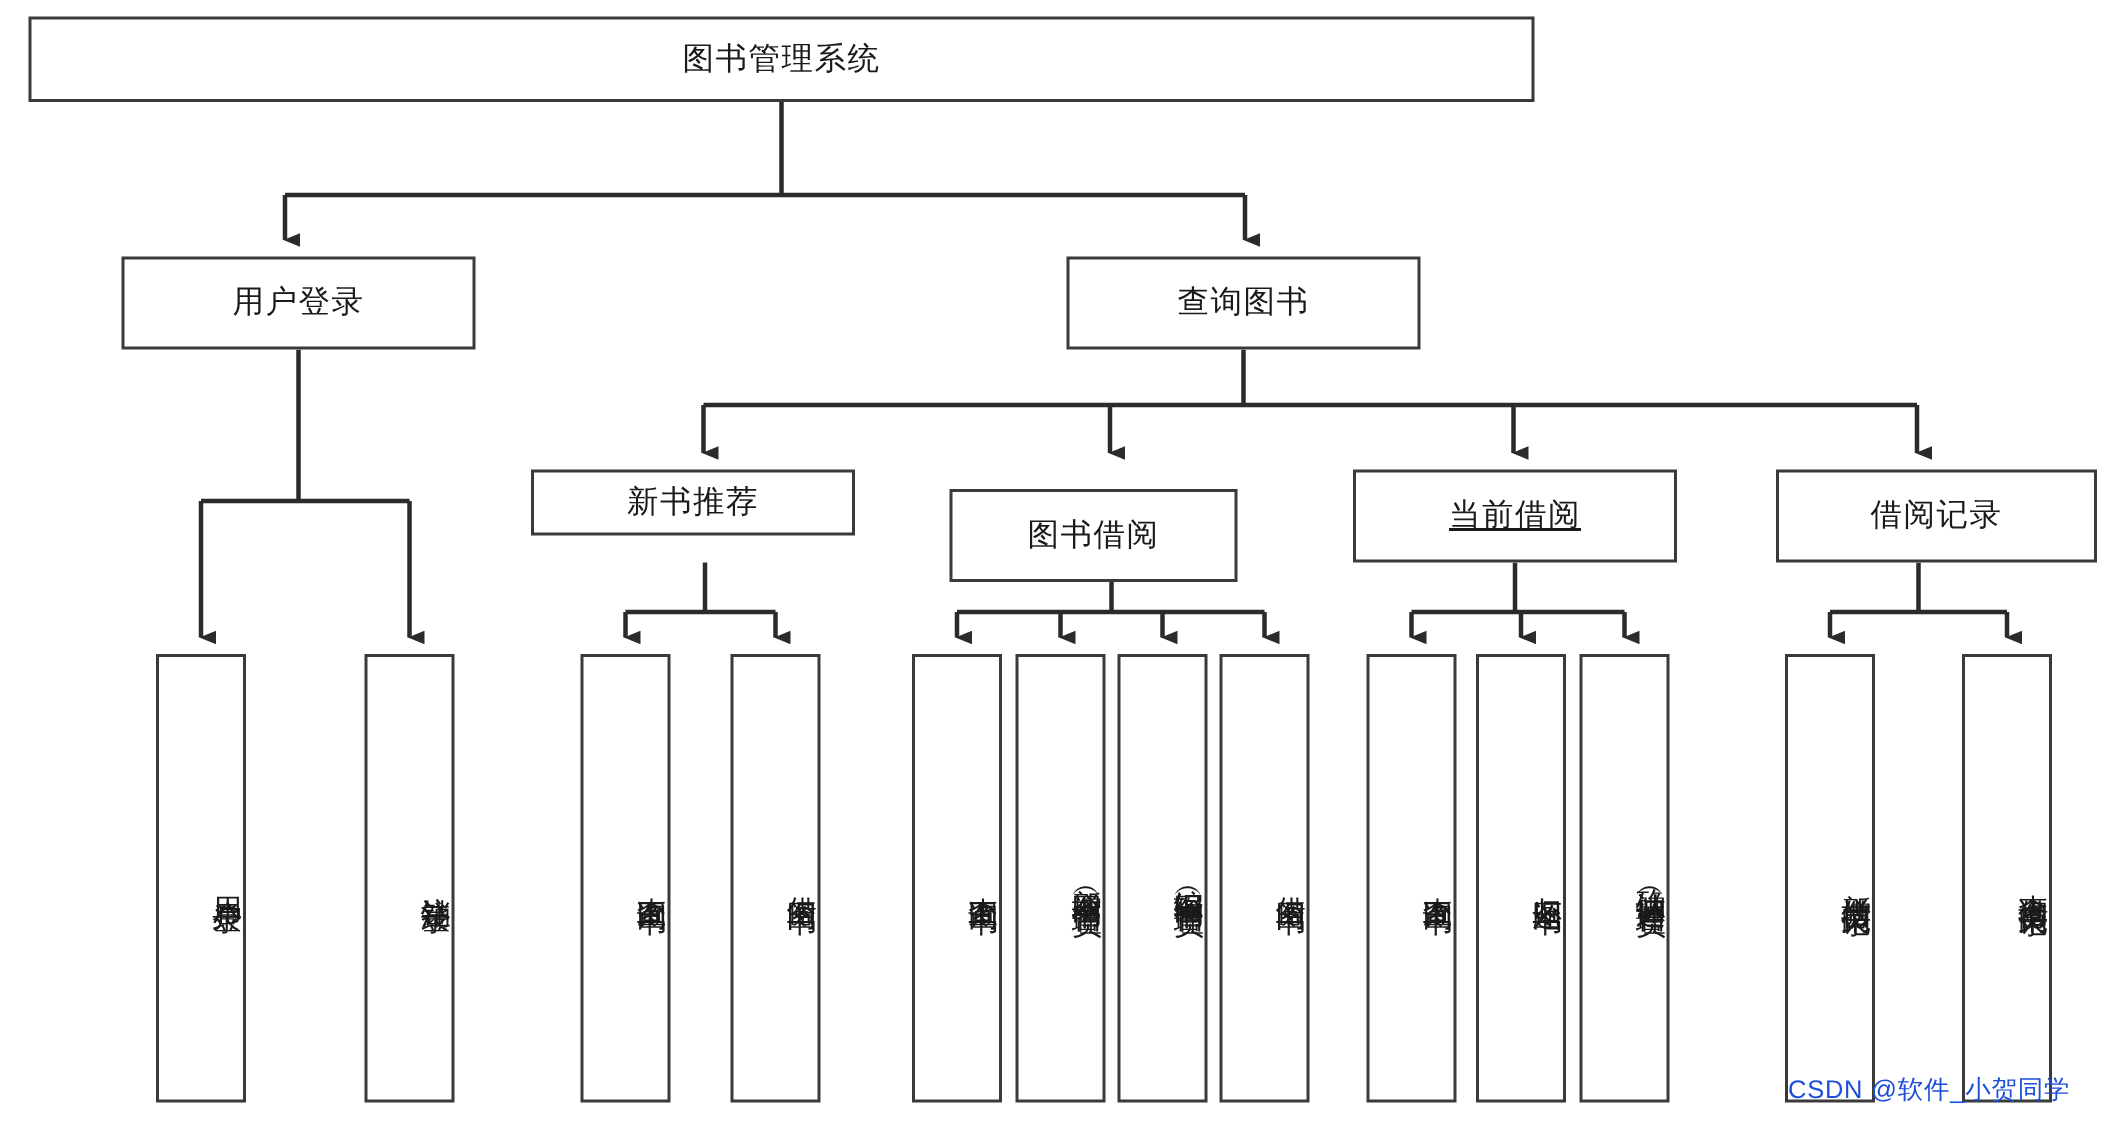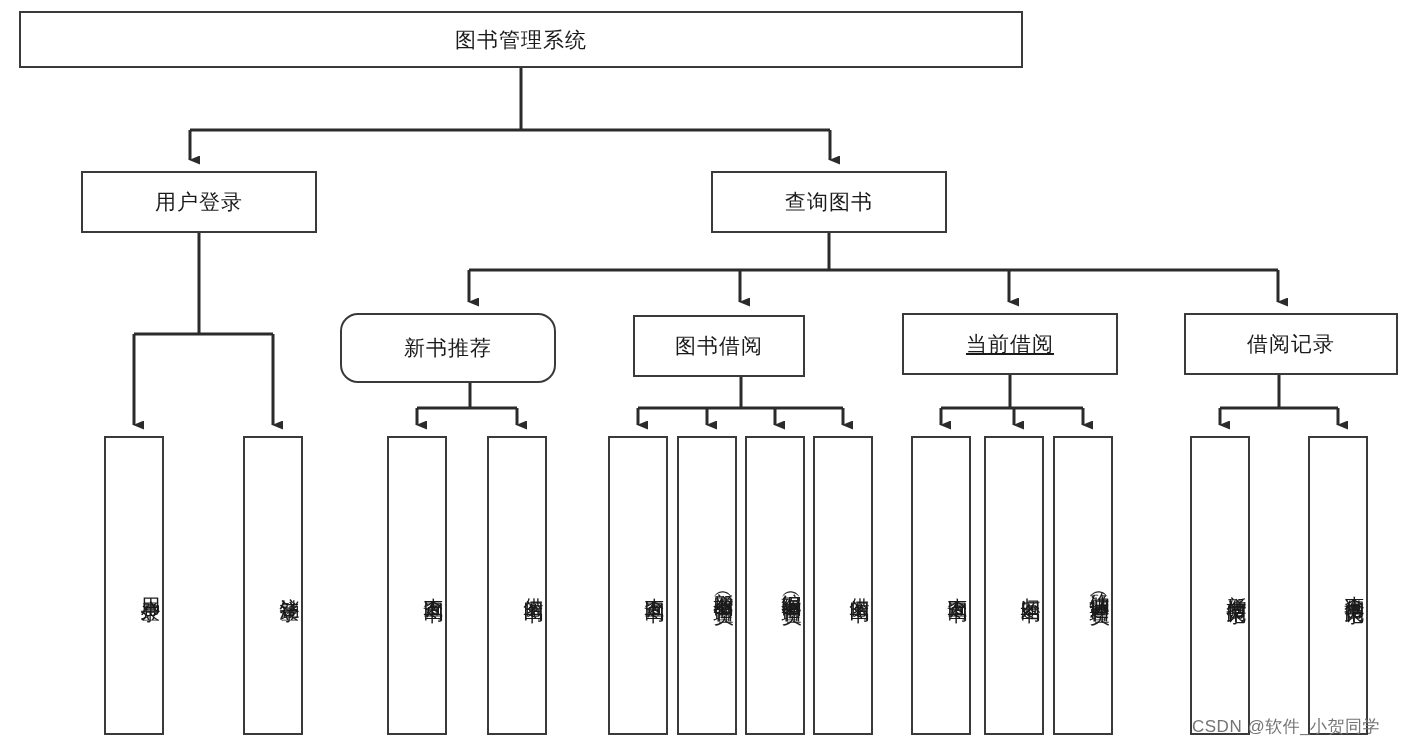--- a/index.html
+++ b/index.html
@@ -49,21 +49,21 @@
   #edges {
     position: absolute;
     left: 0;
     top: 0;
     width: 1405px;
     height: 747px;
     pointer-events: none;
   }
   .watermark {
     position: absolute;
-    color: #737373;
+    color: #1d4ed8;
     font-size: 17px;
     letter-spacing: 0.5px;
     white-space: nowrap;
   }
 </style>
 </head>
 <body>
 
 <div id="canvas">
 
@@ -123,24 +123,24 @@
 
   <div id="level2-nodes">
       <div class="node horiz" style="left: 81px; top: 171px; width: 236px; height: 62px;">
         <span class="">用户登录</span>
       </div>
       <div class="node horiz" style="left: 711px; top: 171px; width: 236px; height: 62px;">
         <span class="">查询图书</span>
       </div>
     </div>
   <div id="level3-nodes">
-      <div class="node horiz" style="left: 340px; top: 313px; width: 216px; height: 70px; border-radius: 18px;">
+      <div class="node horiz" style="left: 354px; top: 313px; width: 216px; height: 44px;">
         <span class="">新书推荐</span>
       </div>
-      <div class="node horiz" style="left: 633px; top: 315px; width: 172px; height: 62px;">
+      <div class="node horiz" style="left: 633px; top: 326px; width: 192px; height: 62px;">
         <span class="">图书借阅</span>
       </div>
       <div class="node horiz" style="left: 902px; top: 313px; width: 216px; height: 62px; text-decoration: underline;">
         <span class="">当前借阅</span>
       </div>
       <div class="node horiz" style="left: 1172px; top: 313px; width: 214px; height: 62px; margin-left: 12px;">
         <span class="">借阅记录</span>
       </div>
     </div>
   <div id="leaf-nodes">

